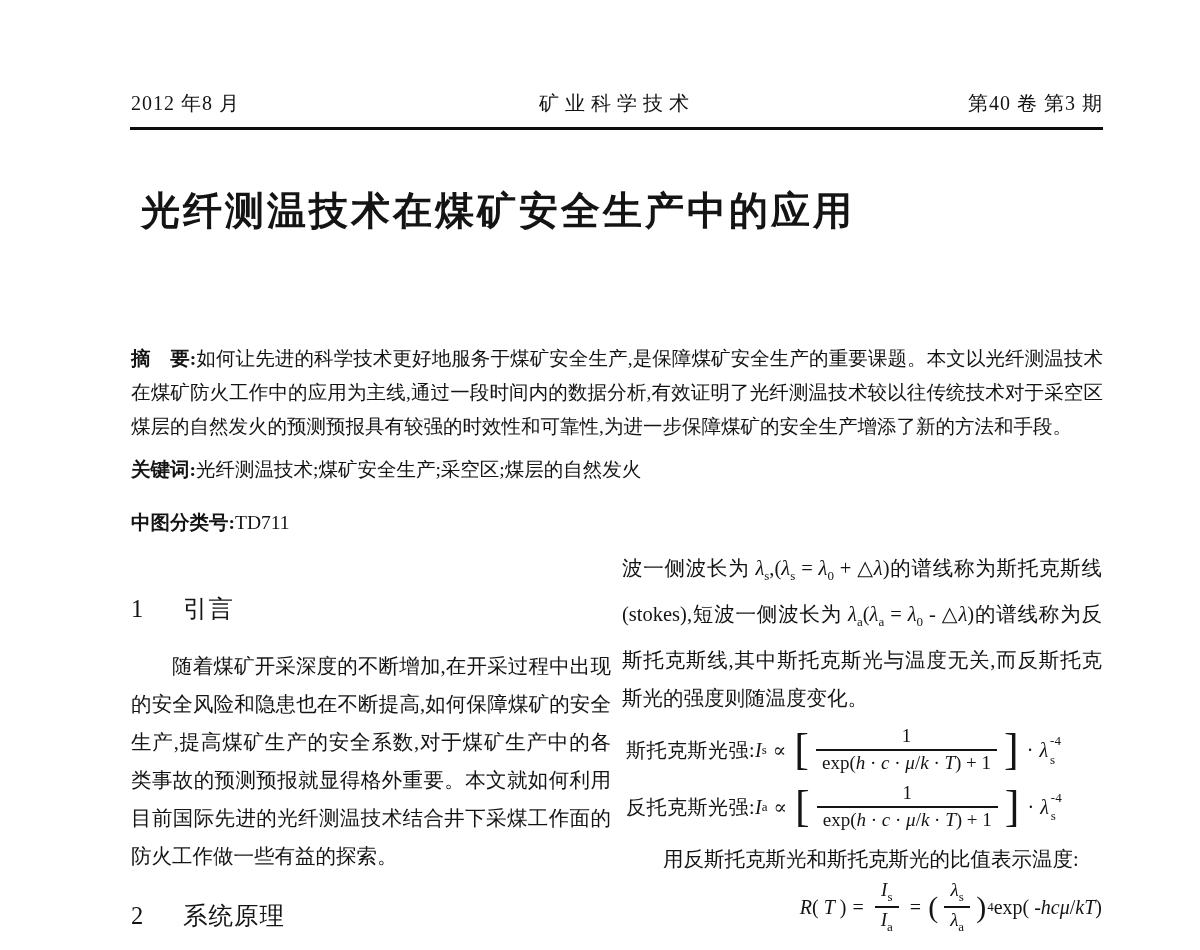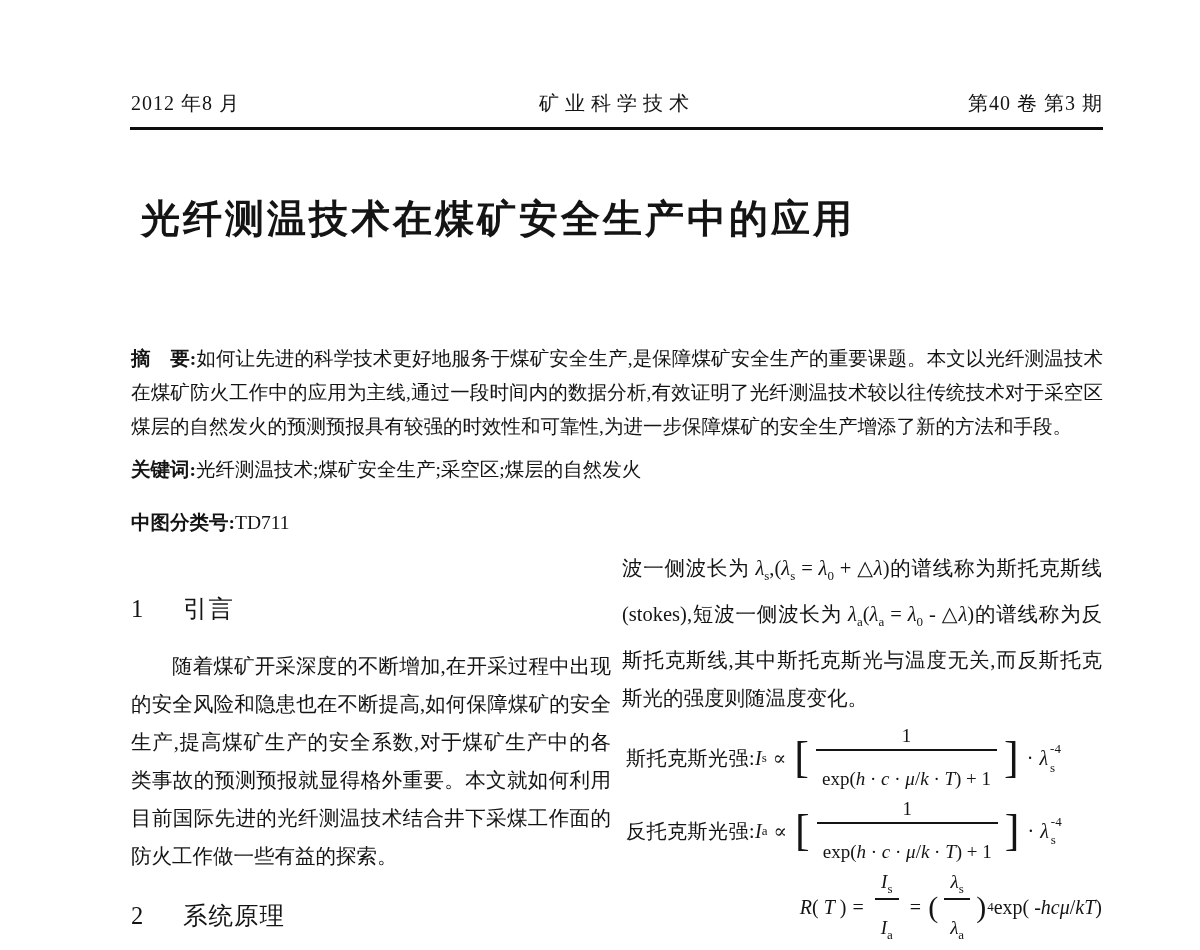--- a/index.html
+++ b/index.html
@@ -14,21 +14,21 @@
   .jheader {
     position:absolute; top:90px; left:131px; width:972px;
     display:flex; justify-content:space-between; align-items:flex-end;
     font-size:20px; letter-spacing:1px;
   }
   .jheader .center { position:absolute; left:0; right:0; text-align:center; letter-spacing:6px; }
   .rule { position:absolute; top:127px; left:130px; width:973px; height:3px; background:#0d0d0d; }
 
   
   .title {
-    position:absolute; top:192px; left:0; width:996px; text-align:center;
+    position:absolute; top:184px; left:0; width:996px; text-align:center;
     font-size:39px; font-weight:700; letter-spacing:3px;
   }
   .authors {
     position:absolute; top:250px; left:0; width:1200px; text-align:center;
     font-size:23px; font-weight:700; letter-spacing:3px;
   }
   .affiliation {
     position:absolute; top:299px; left:0; width:1200px; text-align:center;
     font-size:17px; letter-spacing:1px;
   }
@@ -53,21 +53,21 @@
 
   sub { font-size:13px; }
   sup { font-size:13px; }
   .it { font-style:italic; }
 
   
   .formula { display:flex; align-items:center; line-height:1.1; font-size:20px; margin:9px 0 9px 4px; white-space:nowrap; }
   .formula .f-label { font-size:20px; letter-spacing:0.5px; }
   .frac { display:inline-flex; flex-direction:column; align-items:center; margin:0 5px; font-size:19px; }
   .frac .num { padding:0 4px 2px; }
-  .frac .den { border-top:2px solid #141414; padding:18px 6px 0; }
+  .frac .den { border-top:2px solid #141414; padding:2px 6px 0; }
   .bracket { font-size:44px; font-weight:400; line-height:0.9; margin:0 2px; }
   .paren { font-size:30px; line-height:1; margin:0 1px; }
   .stack { display:inline-flex; flex-direction:column; align-items:flex-start; line-height:1.05; font-size:13px; margin-left:2px; row-gap:5px; }
   .op { margin:0 6px; }
   .ratio-formula { margin-left:40px; margin-top:2px;justify-content:flex-end; }
 </style>
 </head>
 <body>
 
 <div class="page">
@@ -134,20 +134,21 @@
       </span>
       <span class="bracket">]</span>
       <span class="op">·</span>
       <span class="it">λ</span>
       <span class="stack">
           <span>-4</span>
           <span>s</span>
         </span>
     </div>
 
+    <p class="indent">用反斯托克斯光和斯托克斯光的比值表示温度:</p>
 
     <div class="formula ratio-formula">
       <span><span class="it">R</span><span>( </span><span class="it">T</span><span> )</span></span>
       <span class="op">=</span>
       <span class="frac">
         <span class="num"><span class="it">I</span><sub>s</sub></span>
         <span class="den"><span class="it">I</span><sub>a</sub></span>
       </span>
       <span class="op">=</span>
       <span class="paren">(</span>

